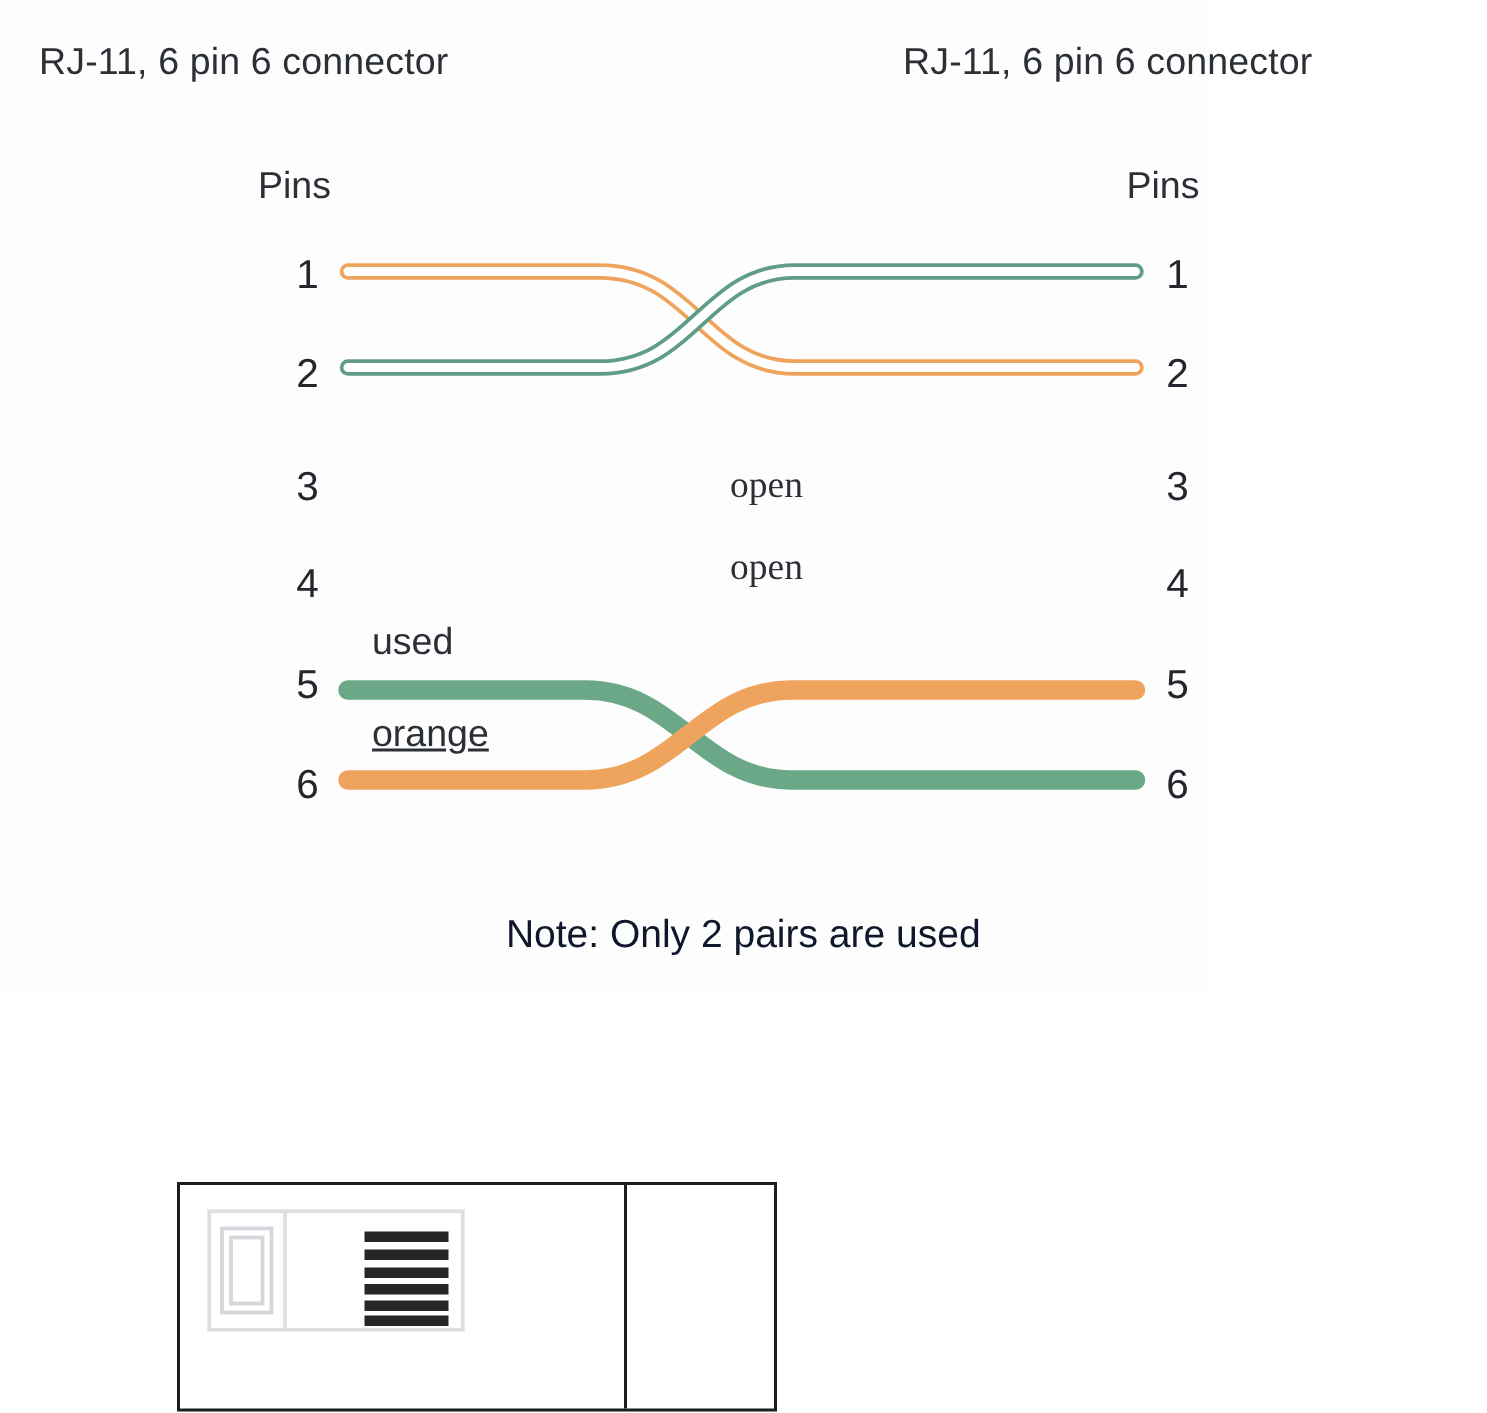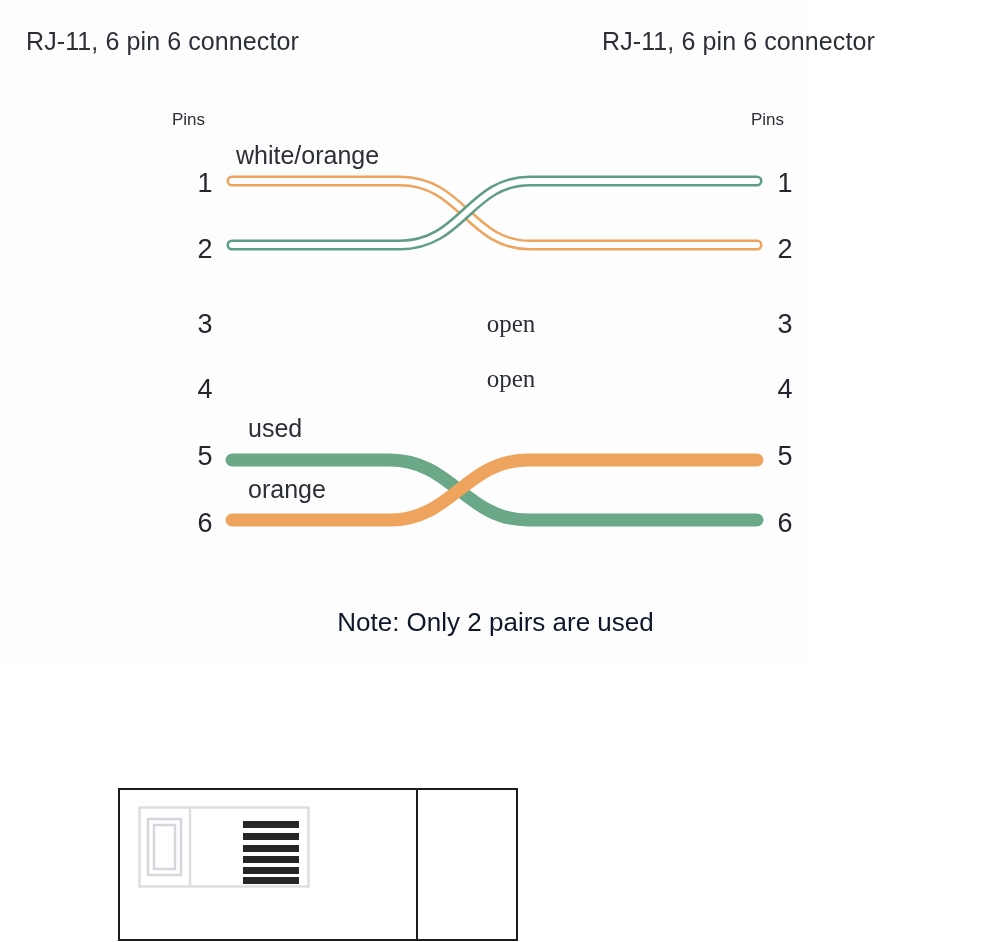--- a/index.html
+++ b/index.html
@@ -33,21 +33,21 @@
     letter-spacing: 0.1px;
     color: #2b2f36;
     white-space: nowrap;
   }
   #hdr-left  { left: 26px; }
   #hdr-right { left: 602px; }
 
   .pins-label {
     position: absolute;
     top: 110px;
-    font-size: 17px;
+    font-size: 25px;
     color: #2b2f36;
   }
   #pins-left  { left: 172px; }
   #pins-right { left: 751px; }
 
   
   .pin-num {
     position: absolute;
     font-size: 27px;
     color: #23262c;
@@ -162,23 +162,22 @@
     <g>
       <path d="M 232,245 L 400,245 C 462,245 470,181 530,181 L 757,181" fill="none" stroke="#5f9e84" stroke-width="11" stroke-linecap="round" stroke-linejoin="round"></path>
       <path d="M 232,245 L 400,245 C 462,245 470,181 530,181 L 757,181" fill="none" stroke="#ffffff" stroke-width="6" stroke-linecap="round" stroke-linejoin="round"></path>
     </g>
 
     <path d="M 232,460 L 390,460 C 452,460 466,520 528,520 L 757,520" fill="none" stroke="#6ba888" stroke-width="13" stroke-linecap="round" stroke-linejoin="round"></path>
 
     <path d="M 232,520 L 390,520 C 452,520 466,460 528,460 L 757,460" fill="none" stroke="#efa45e" stroke-width="13" stroke-linecap="round" stroke-linejoin="round"></path>
   </svg>
 
-  <div class="wire-label" style="left:236px; top:141px;">white/orange</div>
   <div class="wire-label" style="left:248px; top:414px;">used</div>
-  <div class="wire-label" style="left:248px; top:475px;">orange</div>
+  <div class="wire-label" style="left:248px; top:475px;text-decoration:underline;">orange</div>
 
   <div class="open-label" style="top:310px;">open</div>
   <div class="open-label" style="top:365px;">open</div>
 
   <div id="note-text">Note: Only 2 pairs are used</div>
 </div>
 
 <div id="bottom-table">
   <div id="table-cell-connector">
     <svg id="connector-icon" viewBox="0 0 172 82">

